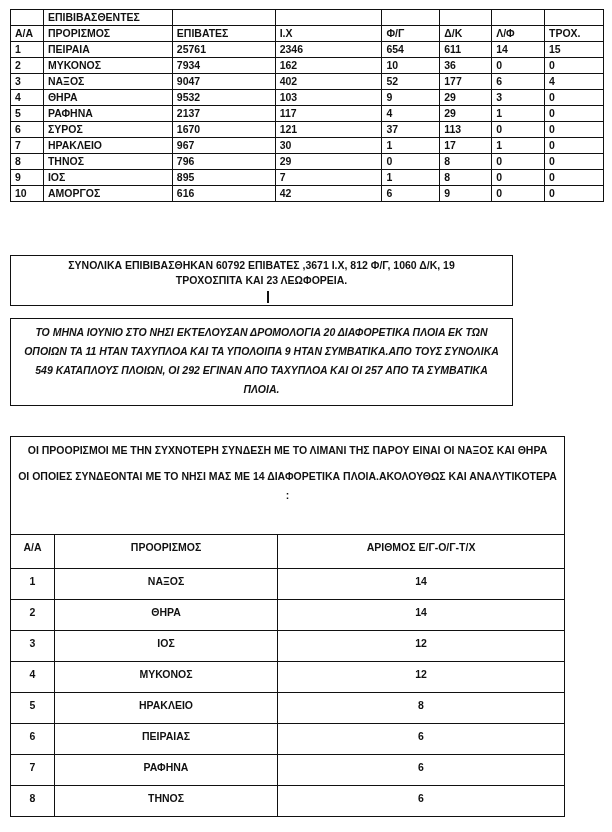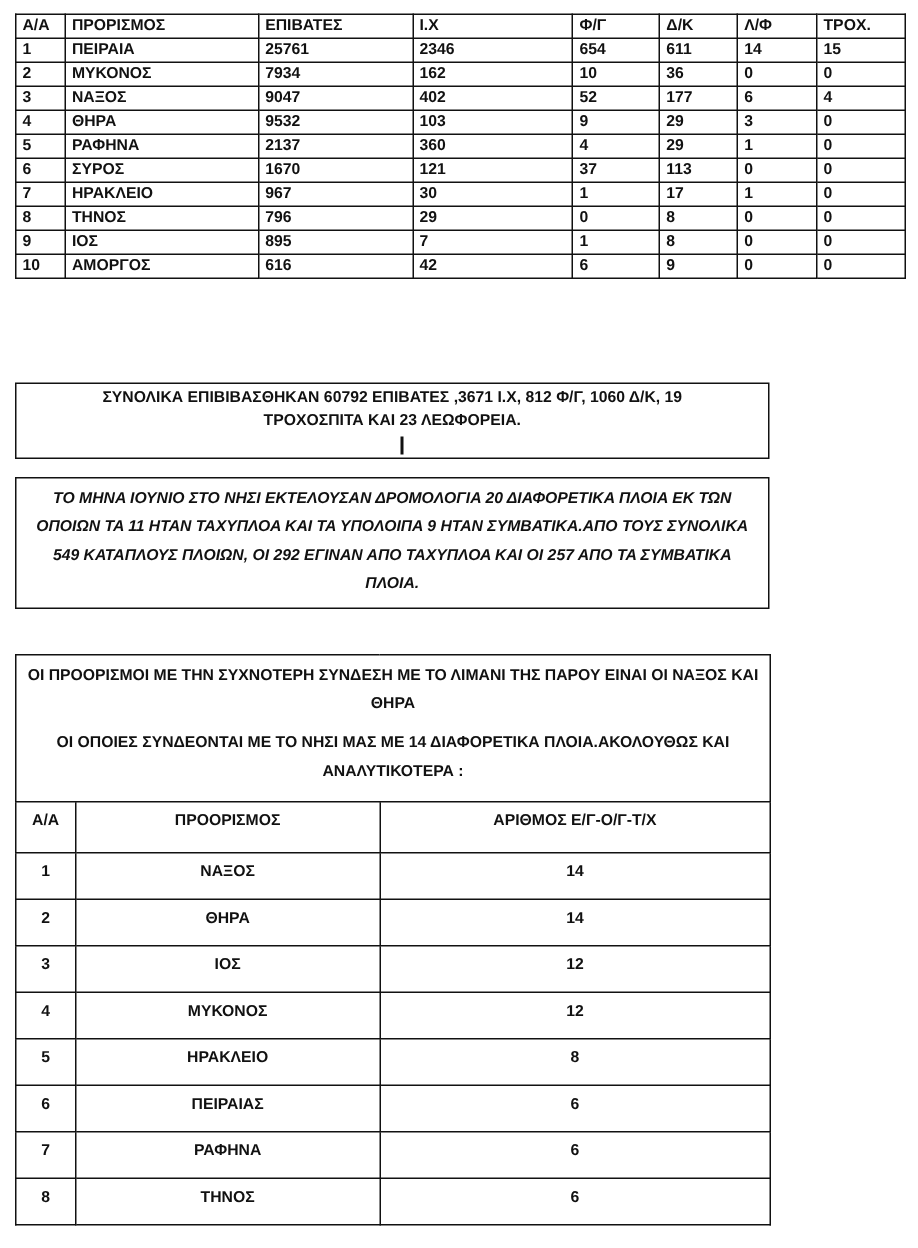--- a/index.html
+++ b/index.html
@@ -30,21 +30,21 @@
   .box {
     position: absolute; left: 10px; width: 503px; border: 1px solid #111;
     text-align: center; font-size: 10.5px; box-sizing: border-box;
   }
   #summary-box { top: 255px; height: 51px; padding-top: 2px; line-height: 15px; }
   #cursor-bar { position: absolute; left: 267px; top: 291px; width: 2px; height: 12px; background: #111; }
   #paragraph-box { top: 318px; height: 88px; padding: 4px 6px 0 6px; line-height: 19px; font-style: italic; }
 
   
   #dest-table {
-    position: absolute; left: 10px; top: 436px; width: 504px;
+    position: absolute; left: 10px; top: 436px; width: 555px;
     font-size: 10.5px; text-align: center; padding-left: 29px;
   }
   #dest-table td { border: 1px solid #111; padding: 0; vertical-align: top; }
   #dest-table td.intro { height: 93px; padding: 4px 6px 0 6px; line-height: 19px; }
   #dest-table td.intro p { margin: 0 0 7px 0; }
   #dest-table tr.head td { height: 34px; padding-top: 6px; box-sizing: border-box; }
   #dest-table tr.row td { height: 31px; padding-top: 6px; box-sizing: border-box; }
   #dest-table col.d0 { width: 40px; }
   #dest-table col.d1 { width: 203px; }
   #dest-table col.d2 { width: 261px; }
@@ -58,20 +58,30 @@
       <col class="c1">
       <col class="c2">
       <col class="c3">
     <col class="c4">
       <col class="c5">
       <col class="c6">
       <col class="c7">
   </colgroup>
   <tbody id="stats-body">
     <tr>
+      <td></td>
+      <td>ΕΠΙΒΙΒΑΣΘΕΝΤΕΣ</td>
+      <td></td>
+      <td></td>
+      <td></td>
+      <td></td>
+      <td></td>
+      <td></td>
+    </tr>
+    <tr>
       <td>Α/Α</td>
       <td>ΠΡΟΡΙΣΜΟΣ</td>
       <td>ΕΠΙΒΑΤΕΣ</td>
       <td>Ι.Χ</td>
       <td>Φ/Γ</td>
       <td>Δ/Κ</td>
       <td>Λ/Φ</td>
       <td>ΤΡΟΧ.</td>
     </tr>
   <tr>
@@ -111,21 +121,21 @@
         <td>103</td>
         <td>9</td>
         <td>29</td>
         <td>3</td>
         <td>0</td>
       </tr>
       <tr>
         <td>5</td>
         <td>ΡΑΦΗΝΑ</td>
         <td>2137</td>
-        <td>360</td>
+        <td>117</td>
         <td>4</td>
         <td>29</td>
         <td>1</td>
         <td>0</td>
       </tr>
       <tr>
         <td>6</td>
         <td>ΣΥΡΟΣ</td>
         <td>1670</td>
         <td>121</td>

